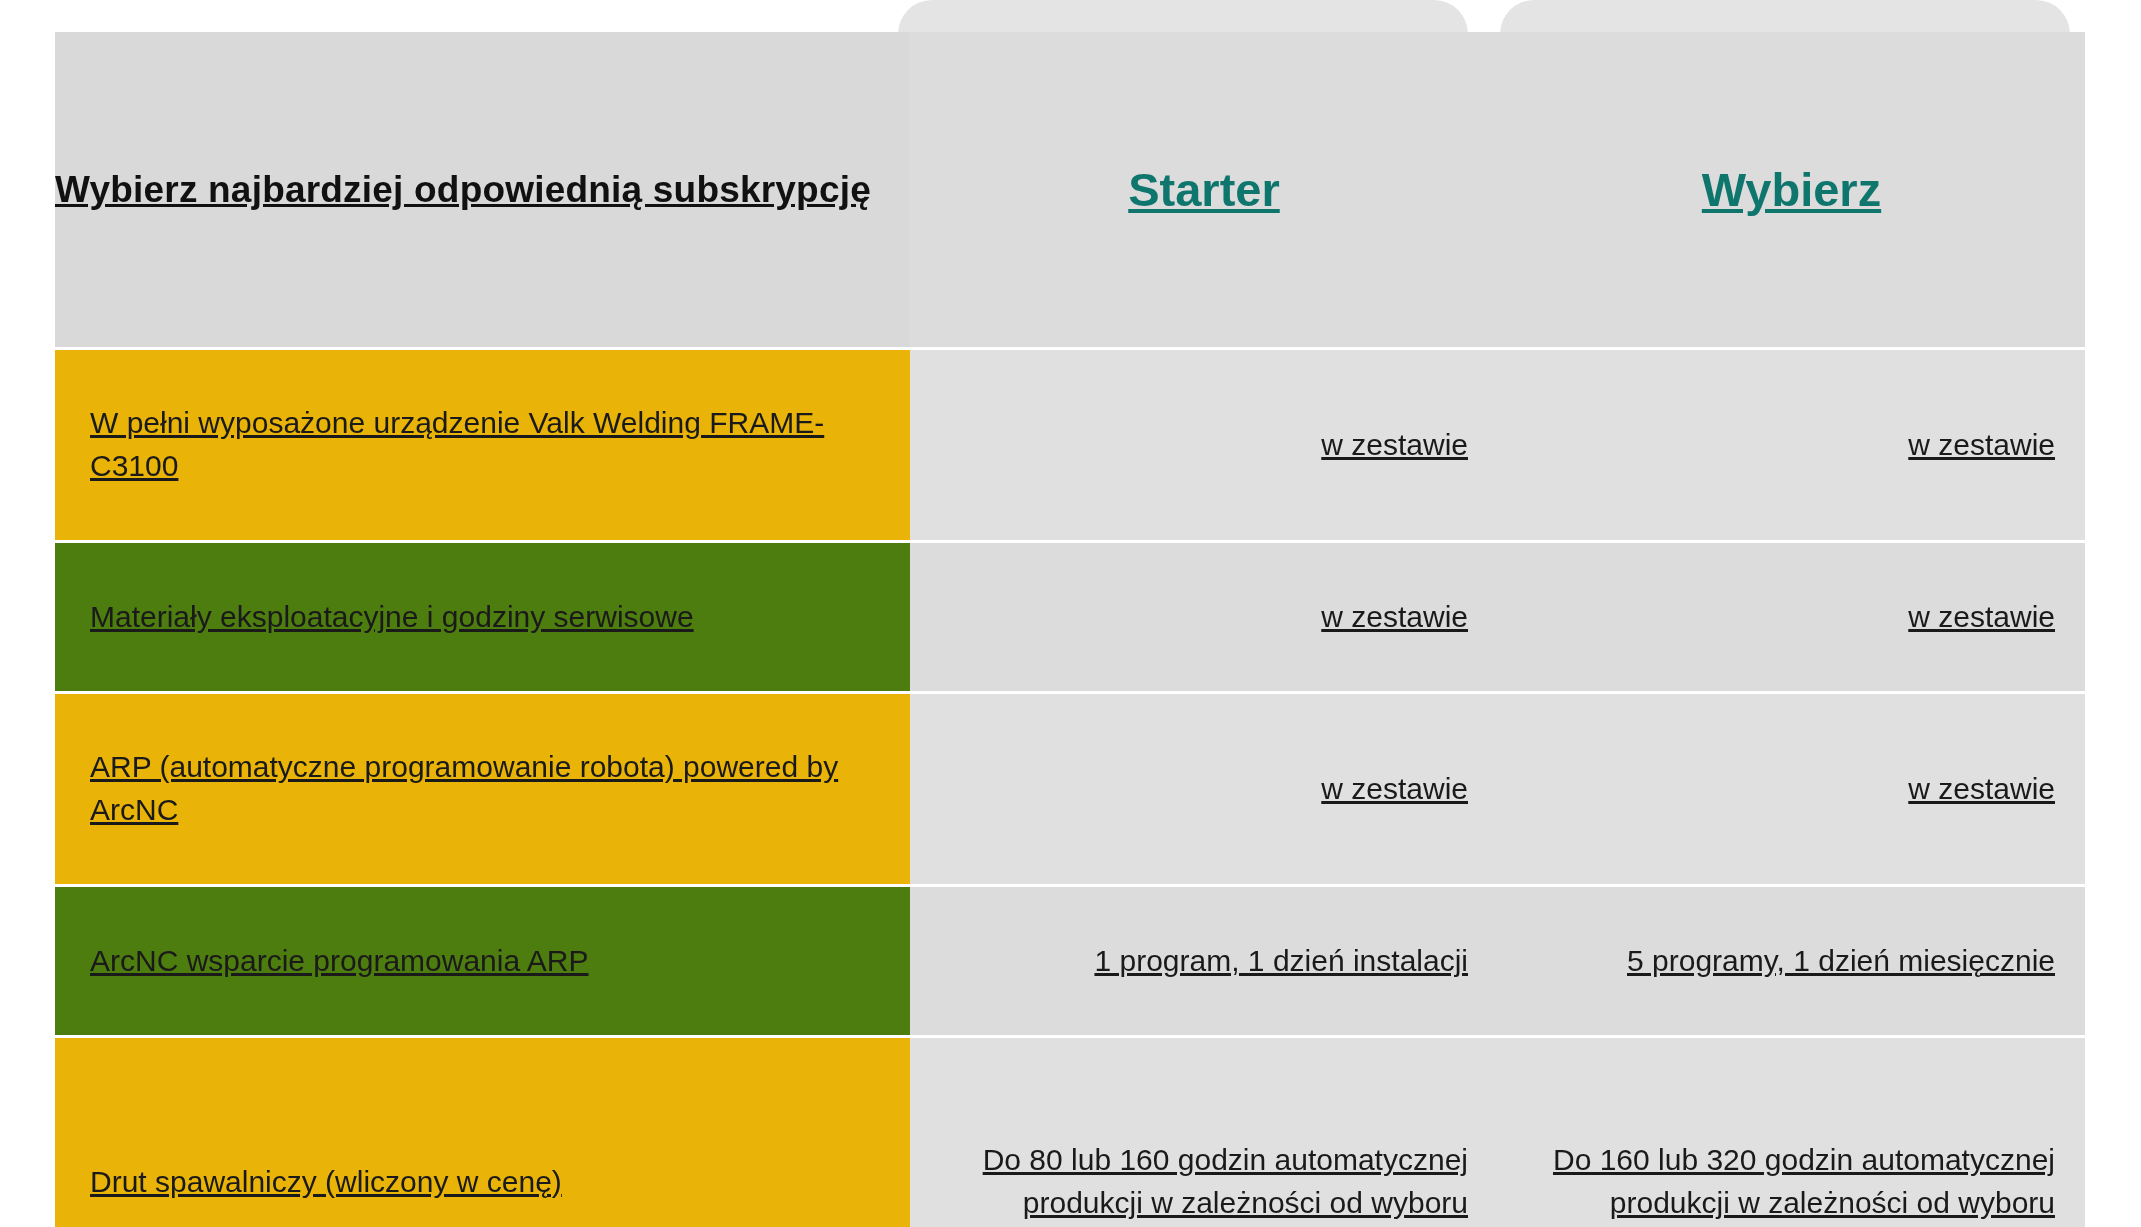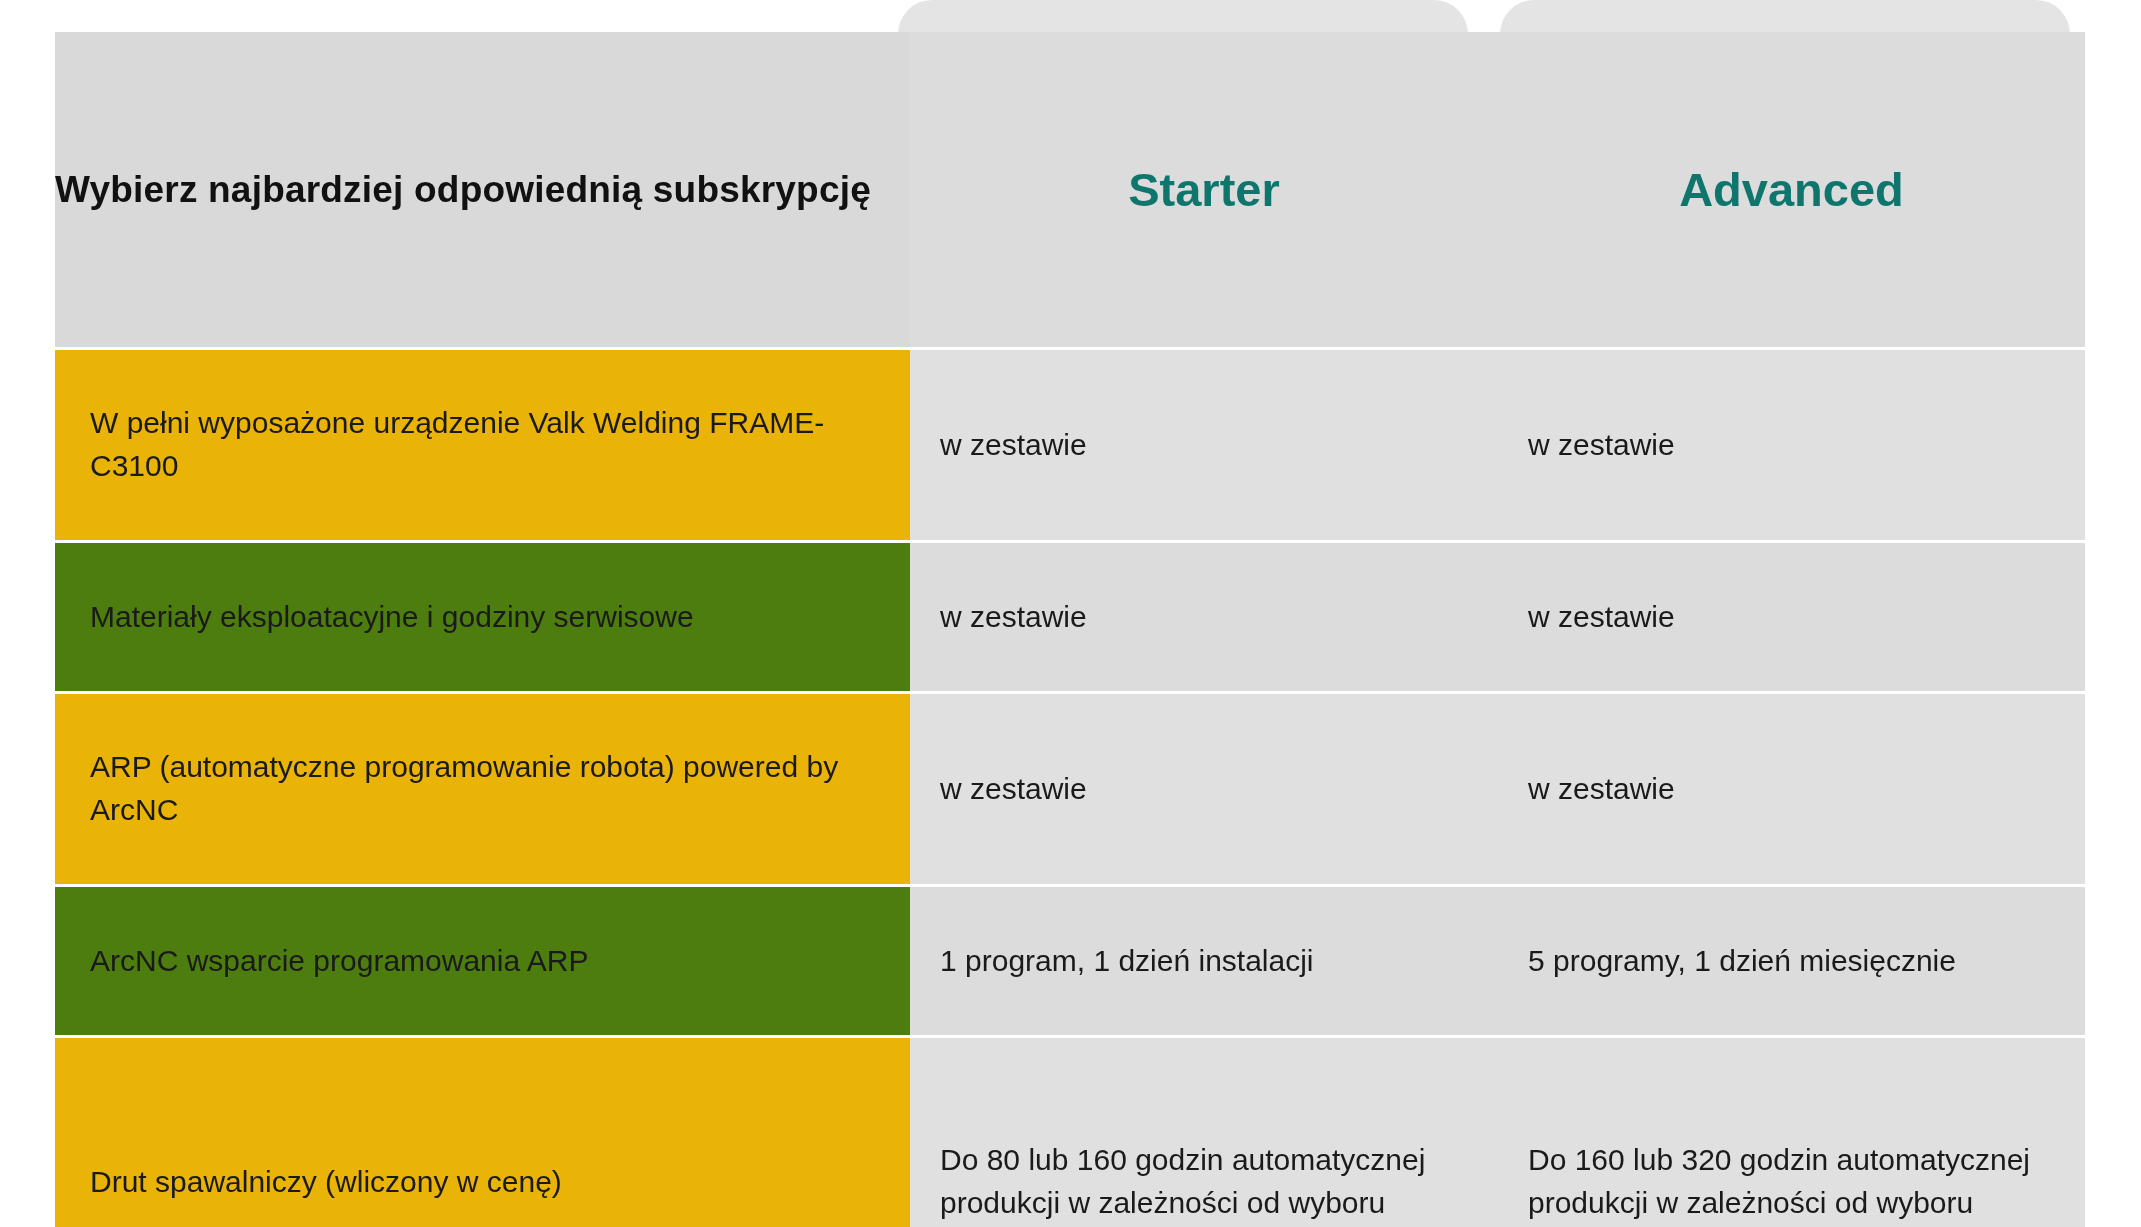--- a/index.html
+++ b/index.html
@@ -60,20 +60,21 @@
     top: 32px;
     width: 2030px;
     border-collapse: collapse;
     table-layout: fixed;
   }
 
   .tbl td, .tbl th {
     vertical-align: middle;
     padding: 0;
     background: transparent;
+    text-decoration: underline;
   }
 
   
   col.c-feature { width: 855px; }
   col.c-starter { width: 588px; }
   col.c-advanced { width: 587px; }
 
   
   .hdr-row td {
     height: 315px;
@@ -102,20 +103,21 @@
     color: #1a1a1a;
     line-height: 1.42;
   }
   .body-row .cell-feature {
     padding: 20px 30px 20px 35px;
     background: #eab308;
   }
   .body-row .cell-val {
     padding: 20px 30px 20px 30px;
     background: #e0e0e0;
+    text-align: right;
   }
   .body-row.alt .cell-feature { background: #4d7c0f; }
   .body-row.alt .cell-val { background: #dcdcdc; }
 
   .r1 td { height: 150px; }
   .r2 td { height: 108px; }
   .r3 td { height: 150px; }
   .r4 td { height: 108px; }
   .r5 td { height: 248px; }
 
@@ -145,21 +147,21 @@
   <table class="tbl">
     <colgroup>
       <col class="c-feature">
       <col class="c-starter">
       <col class="c-advanced">
     </colgroup>
     <tbody>
       <tr class="hdr-row">
         <td class="hdr-feature">Wybierz najbardziej odpowiednią subskrypcję</td>
         <td class="hdr-plan">Starter</td>
-        <td class="hdr-plan">Advanced</td>
+        <td class="hdr-plan">Wybierz</td>
       </tr>
 
       <tr class="body-row r1">
         <td class="cell-feature">W pełni wyposażone urządzenie Valk Welding FRAME-C3100</td>
         <td class="cell-val">w zestawie</td>
         <td class="cell-val">w zestawie</td>
       </tr>
 
       <tr class="body-row alt r2">
         <td class="cell-feature">Materiały eksploatacyjne i godziny serwisowe</td>

